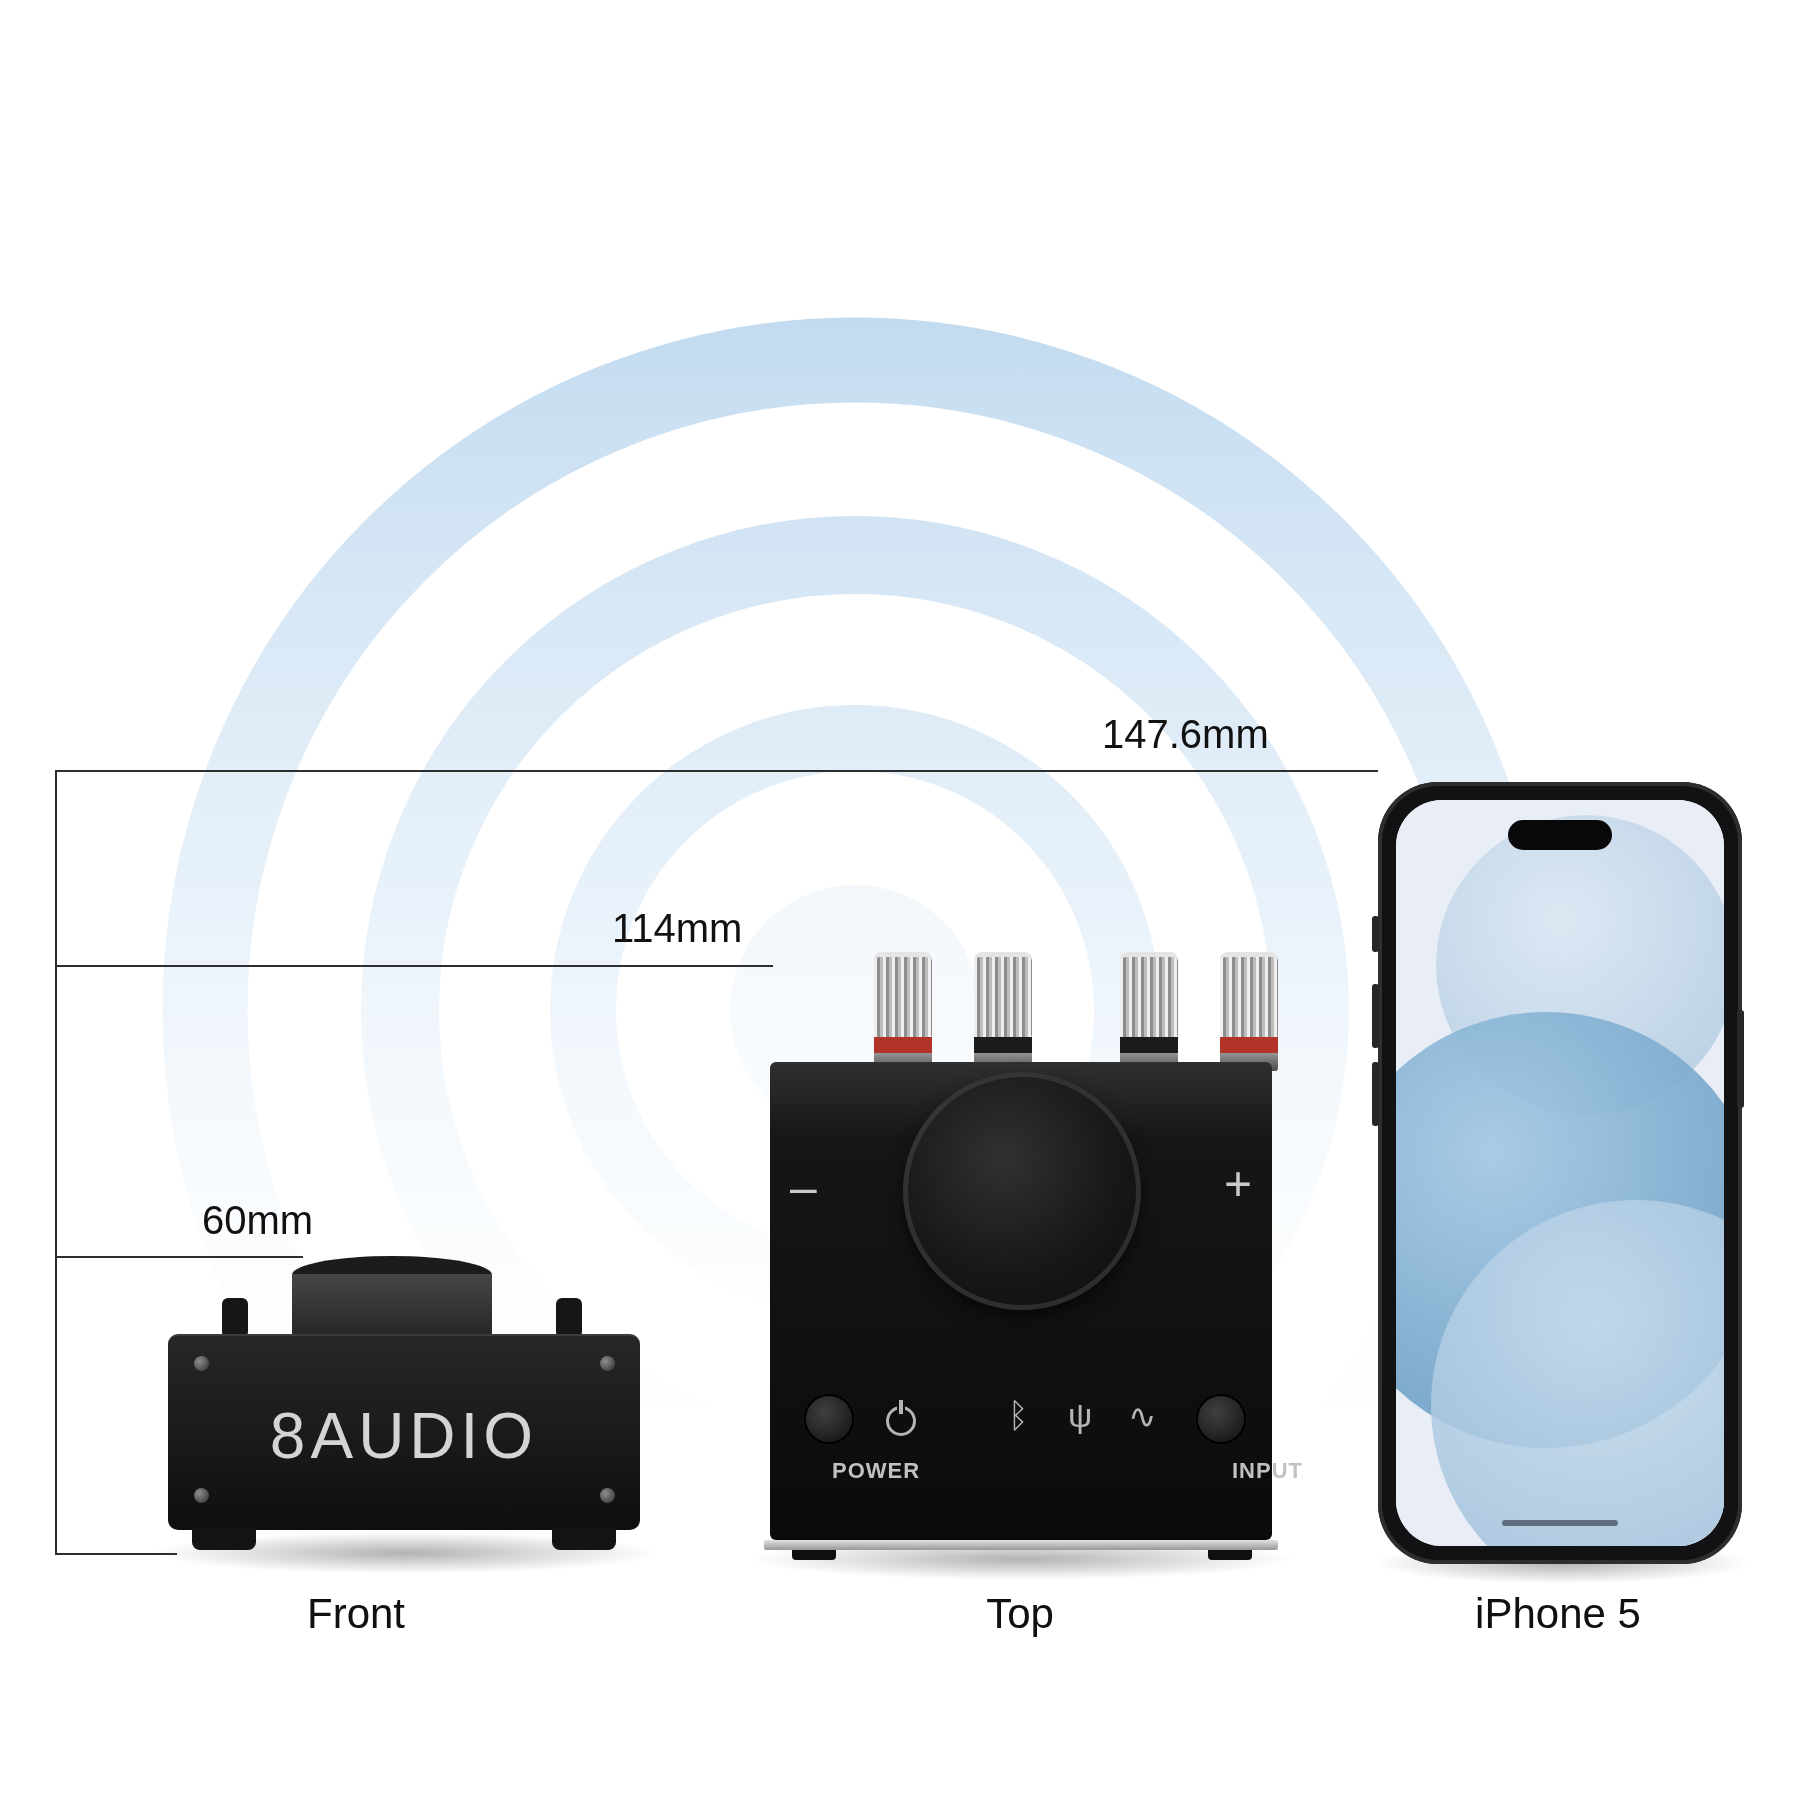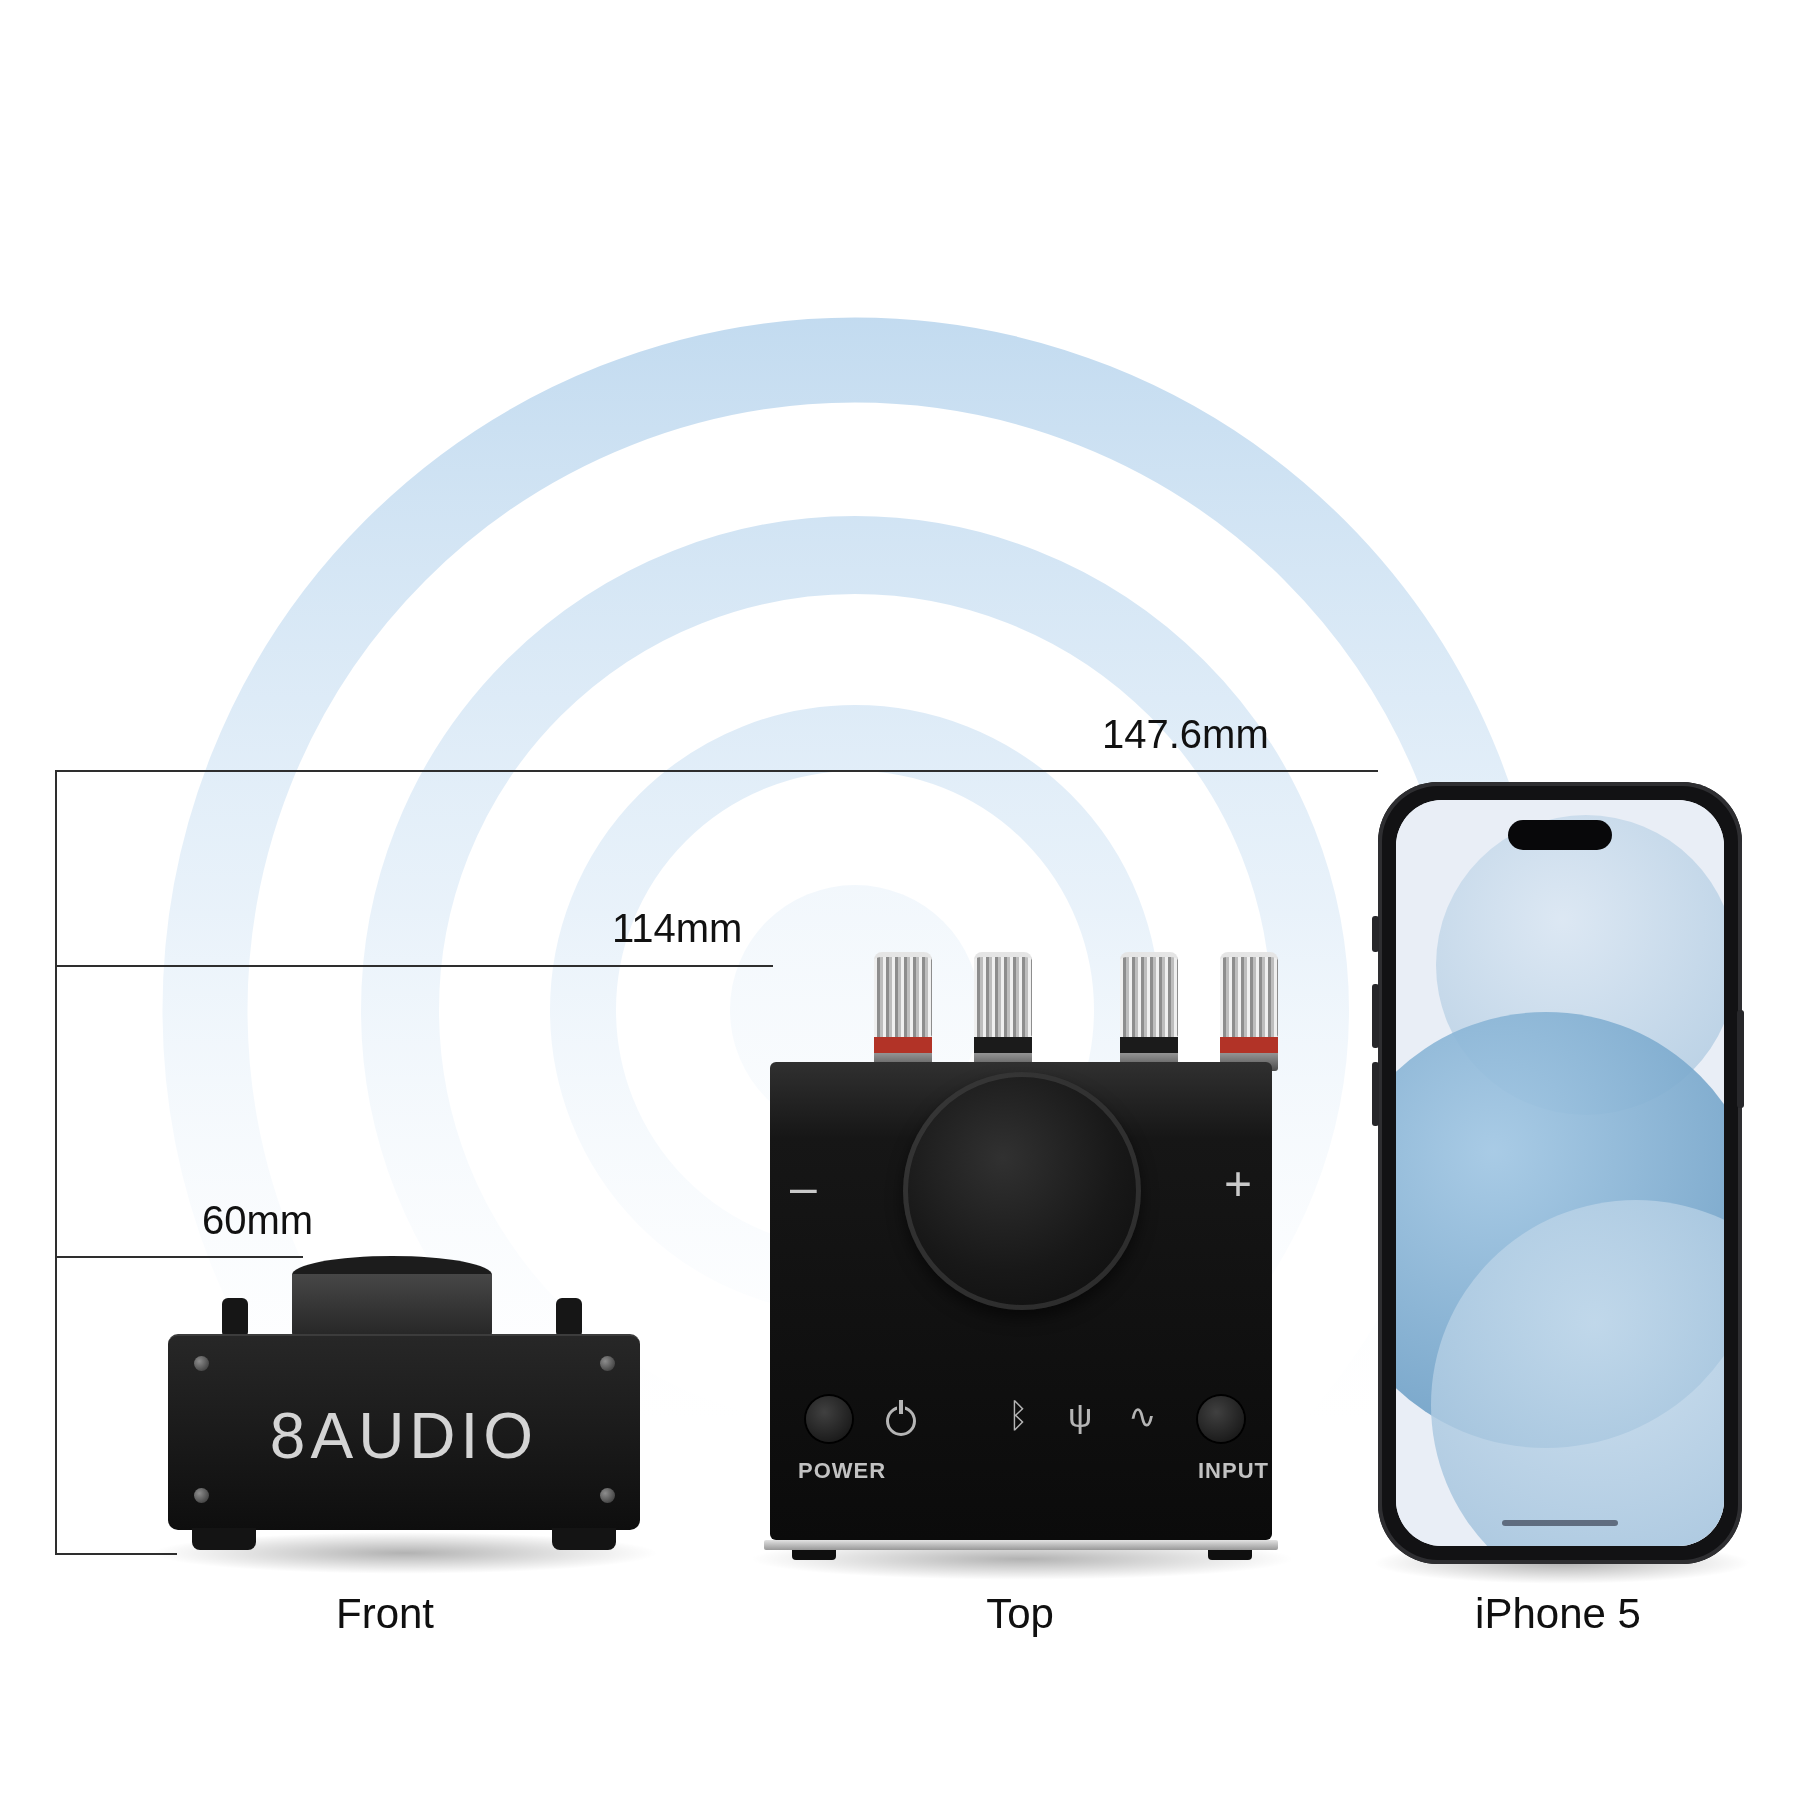--- a/index.html
+++ b/index.html
@@ -65,42 +65,42 @@
   .round-btn { position:absolute; width:46px; height:46px; border-radius:50%;
                background:radial-gradient(circle at 40% 35%, #404040, #0f0f0f); box-shadow:0 0 0 2px #000; }
   .btn-power { left:806px;  top:1396px; }
   .btn-input { left:1198px; top:1396px; }
   .power-icon { position:absolute; left:886px; top:1406px; width:24px; height:24px; border:3px solid #b5b5b5; border-radius:50%; }
   .power-icon .stem { position:absolute; left:50%; top:-9px; transform:translateX(-50%); width:4px; height:14px; background:#b5b5b5; box-shadow:0 0 0 2px #101010; }
   .panel-icon { position:absolute; top:1396px; font-size:34px; color:#b5b5b5; }
   .ic-bt  { left:1008px; }
   .ic-usb { left:1068px; }
   .ic-aux { left:1128px; }
-  .panel-label { position:absolute; top:1458px; font-size:22px; font-weight:bold; color:#c2c2c2; letter-spacing:1px; }
+  .panel-label { position:absolute; top:1458px; font-size:22px; font-weight:bold; color:#c2c2c2; letter-spacing:1px;margin-left:34px; }
   .lbl-power { left:798px; }
   .lbl-input { left:1198px; }
   .strip { position:absolute; left:764px; top:1540px; width:514px; height:10px; background:linear-gradient(180deg,#e2e2e2,#989898); border-radius:2px; }
   .tfoot { position:absolute; top:1550px; width:44px; height:10px; background:#0f0f0f; border-radius:0 0 4px 4px; }
   .tf-l { left:792px; } .tf-r { left:1208px; }
 
   
   .iphone { position:absolute; left:1378px; top:782px; width:364px; height:782px; border-radius:60px;
             background:#121214; box-shadow: inset 0 0 0 4px #2e2e31; }
   .side-btn { position:absolute; background:#27272a; border-radius:3px; }
   .mute { left:1372px; top:916px;  width:7px; height:36px; }
   .volu { left:1372px; top:984px;  width:7px; height:64px; }
   .vold { left:1372px; top:1062px; width:7px; height:64px; }
   .pwrb { left:1737px; top:1010px; width:7px; height:98px; }
   .screen { position:absolute; left:1396px; top:800px; width:328px; height:746px; border-radius:46px; overflow:hidden; background:#e9eef6; }
   .island { position:absolute; left:1508px; top:820px; width:104px; height:30px; border-radius:16px; background:#08080a; }
   .home-bar { position:absolute; left:1502px; top:1520px; width:116px; height:6px; border-radius:3px; background:rgba(25,30,45,0.55); }
 
   
   .caption { position:absolute; font-size:42px; color:#101010; text-align:center; }
-  .cap-front  { left:265px;  top:1590px; width:240px; }
+  .cap-front  { left:236px;  top:1590px; width:240px; }
   .cap-top    { left:900px;  top:1590px; width:240px; }
   .cap-iphone { left:1408px; top:1590px; width:300px; }
 </style>
 </head>
 <body>
 
 <div class="canvas">
 
   <svg class="ripples" width="1800" height="1800" viewBox="0 0 1800 1800">
     <defs>

